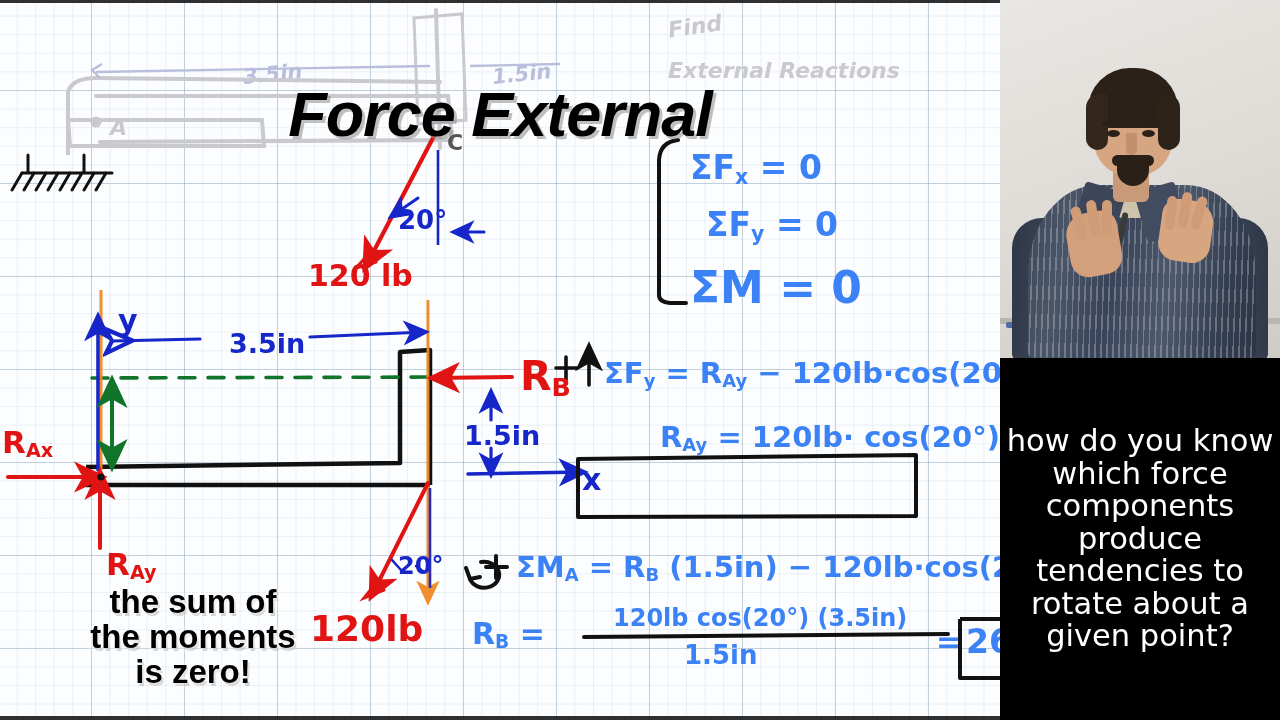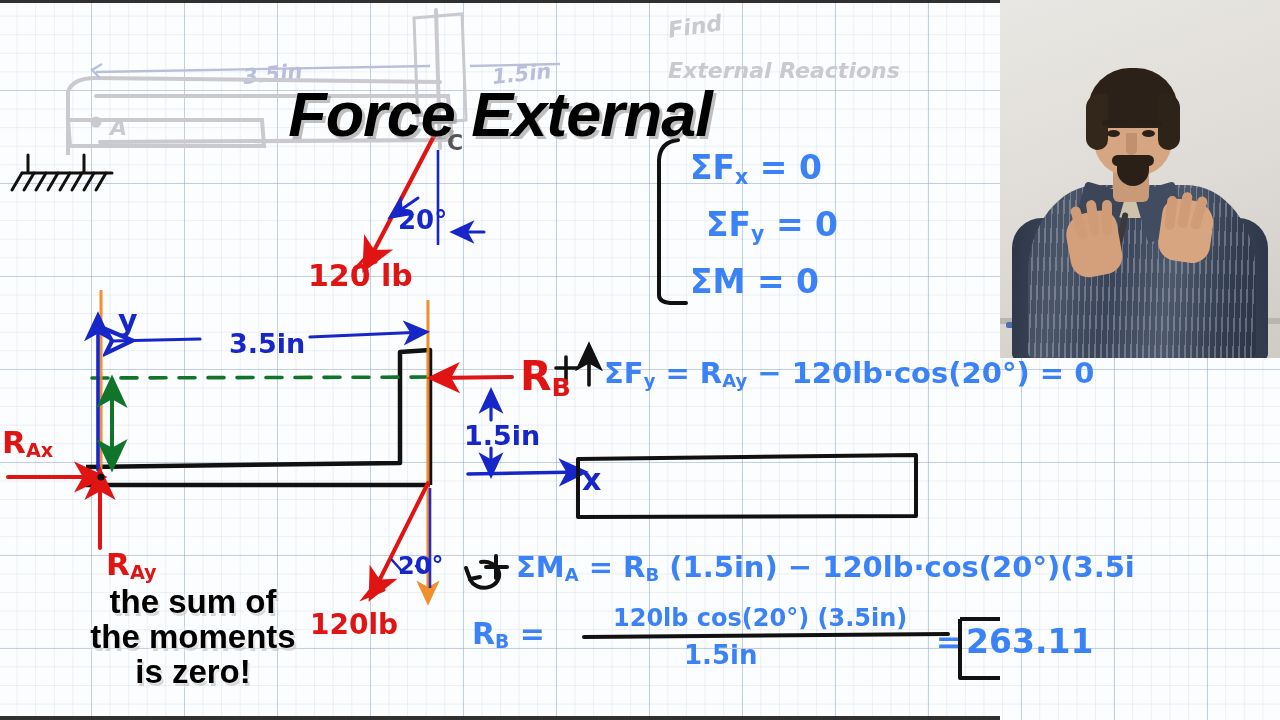--- a/index.html
+++ b/index.html
@@ -305,41 +305,45 @@
   <div class="hw hw-red" style="left:106px;top:546px;font-size:31px;">
     <span>R</span><sub class="s">Ay</sub>
   </div>
 
   <div class="hw hw-red" style="left:520px;top:352px;font-size:41px;">
     <span>R</span><sub class="s">B</sub>
   </div>
 
   <div class="hw hw-blue" style="left:398px;top:552px;font-size:24px;">20°</div>
 
-  <div class="hw hw-red" style="left:310px;top:608px;font-size:28px;">120lb</div>
+  <div class="hw hw-red" style="left:310px;top:608px;font-size:36px;">120lb</div>
 
   <div class="hw hw-blk" style="left:690px;top:148px;font-size:33px;">
     <span>ΣF</span><sub class="s">x</sub>
     <span>= 0</span>
   </div>
   <div class="hw hw-blk" style="left:690px;top:205px;font-size:33px;margin-left:16px;">
     <span>ΣF</span><sub class="s">y</sub>
     <span>= 0</span>
   </div>
-  <div class="hw hw-blk" style="left:690px;top:262px;font-size:33px;">
+  <div class="hw hw-blk" style="left:690px;top:262px;font-size:44px;">
     <span>ΣM</span>
     <span>= 0</span>
   </div>
 
   <div class="hw hw-blk" style="left:604px;top:356px;font-size:29px;">
     <span>ΣF</span><sub class="s">y</sub>
     <span>= R</span><sub class="s">Ay</sub>
     <span>− 120lb·cos(20°) = 0</span>
   </div>
 
+  <div class="hw hw-blk" style="left:660px;top:420px;font-size:29px;">
+    <span>R</span><sub class="s">Ay</sub>
+    <span>= 120lb· cos(20°)</span>
+  </div>
 
 
   <div class="hw hw-blk" style="left:516px;top:550px;font-size:29px;">
     <span>ΣM</span><sub class="s">A</sub>
     <span>= R</span><sub class="s">B</sub>
     <span>(1.5in) − 120lb·cos(20°)(3.5i</span>
   </div>
 
   <div class="hw hw-blk" style="left:472px;top:616px;font-size:30px;">
     <span>R</span><sub class="s">B</sub>
@@ -380,18 +384,21 @@
     <div class="hand-l"></div>
     <div class="hand-r"></div>
     <div class="fing" style="left:74px;top:206px;width:10px;height:34px;transform:rotate(-16deg);"></div>
     <div class="fing" style="left:88px;top:200px;width:10px;height:36px;transform:rotate(-8deg);"></div>
     <div class="fing" style="left:102px;top:200px;width:10px;height:36px;"></div>
     <div class="fing" style="left:166px;top:196px;width:10px;height:34px;transform:rotate(6deg);"></div>
     <div class="fing" style="left:180px;top:192px;width:10px;height:36px;transform:rotate(10deg);"></div>
     <div class="fing" style="left:194px;top:196px;width:10px;height:34px;transform:rotate(16deg);"></div>
   </div>
 
+  <div id="caption-panel">
+    <div id="caption-text">how do you know which force components produce tendencies to rotate about a given point?</div>
+  </div>
 
   <div class="title" id="title-line2">Force External</div>
 
   <div class="edge-top"></div>
   <div class="edge-bot"></div>
 </div>
 
 </body></html>

